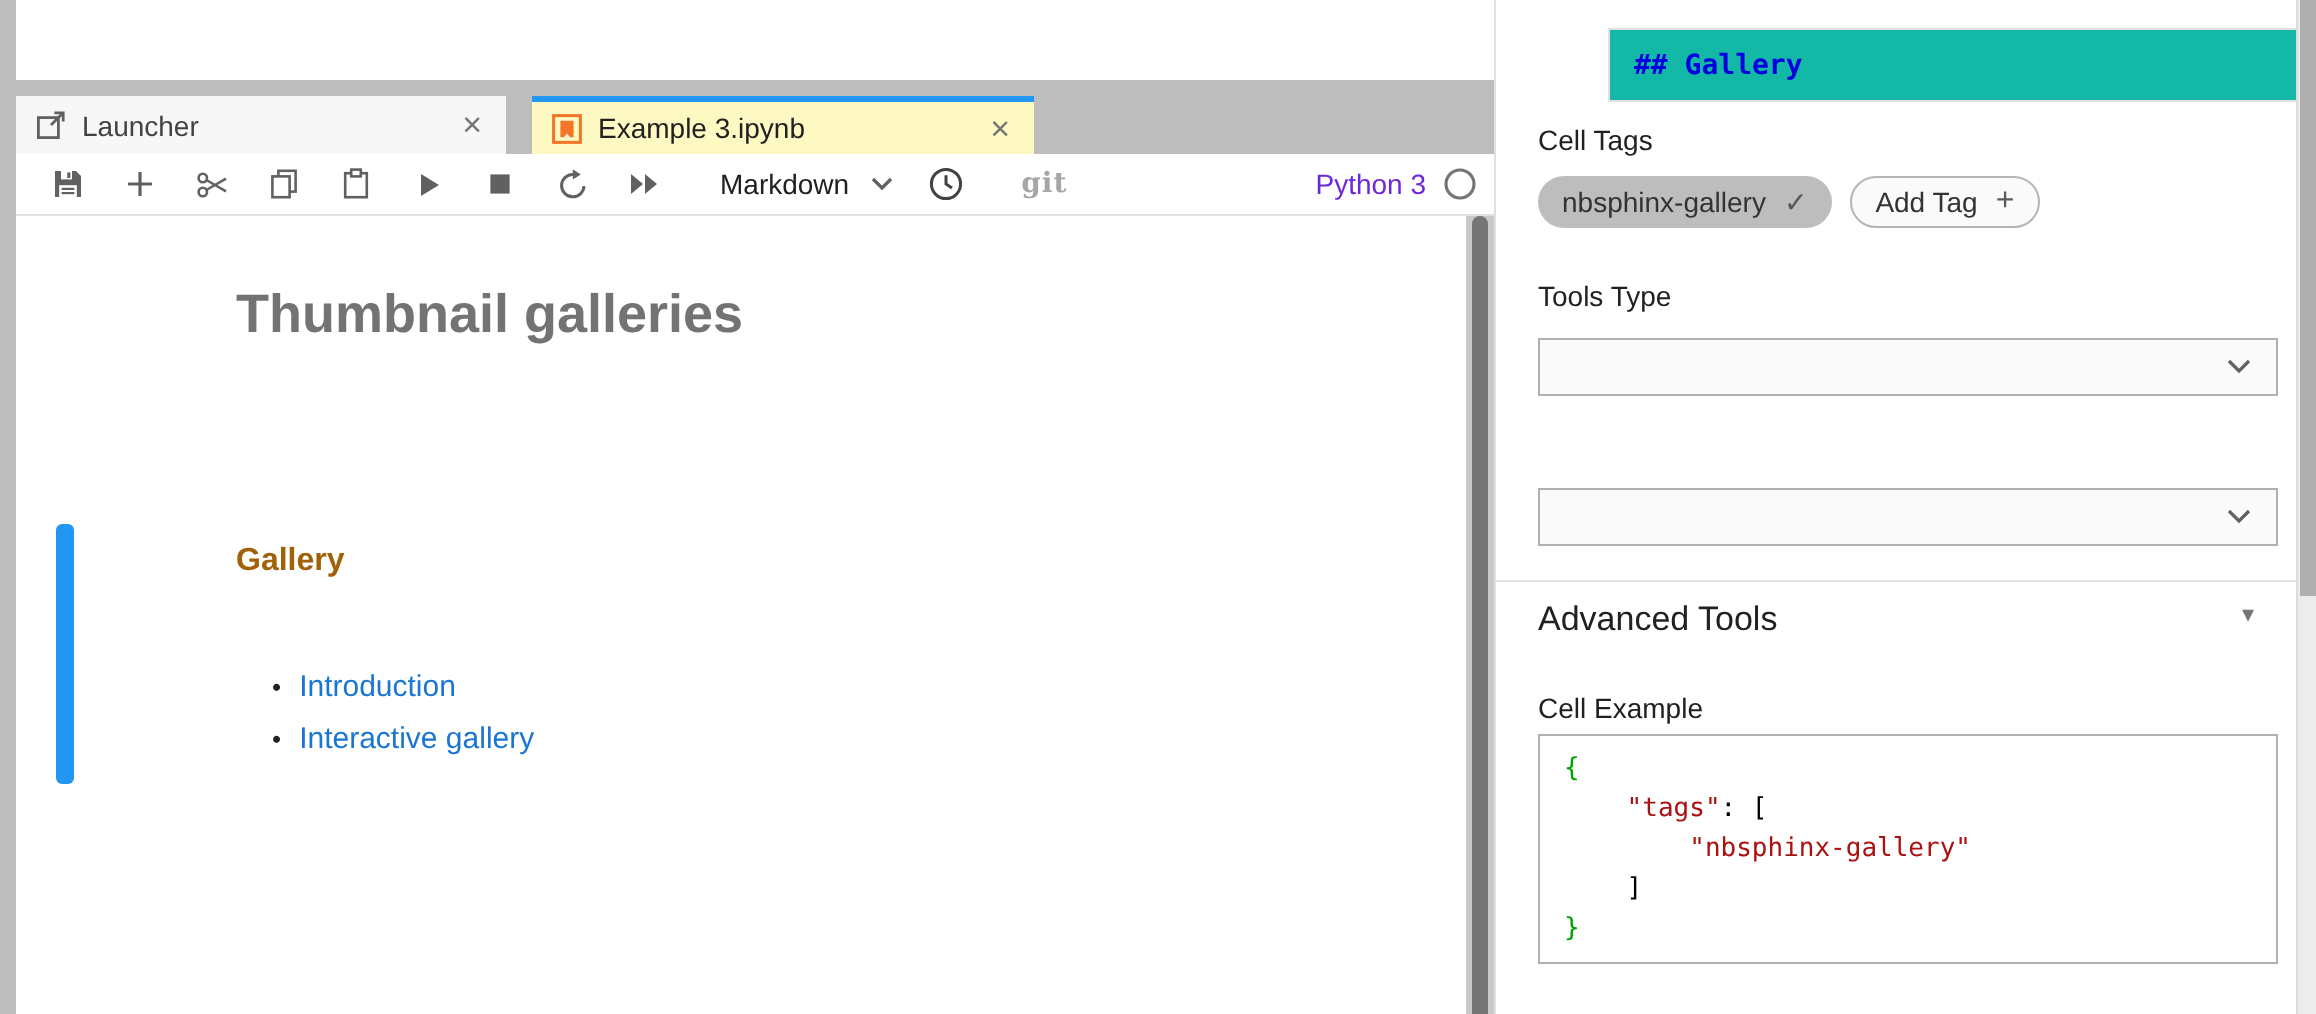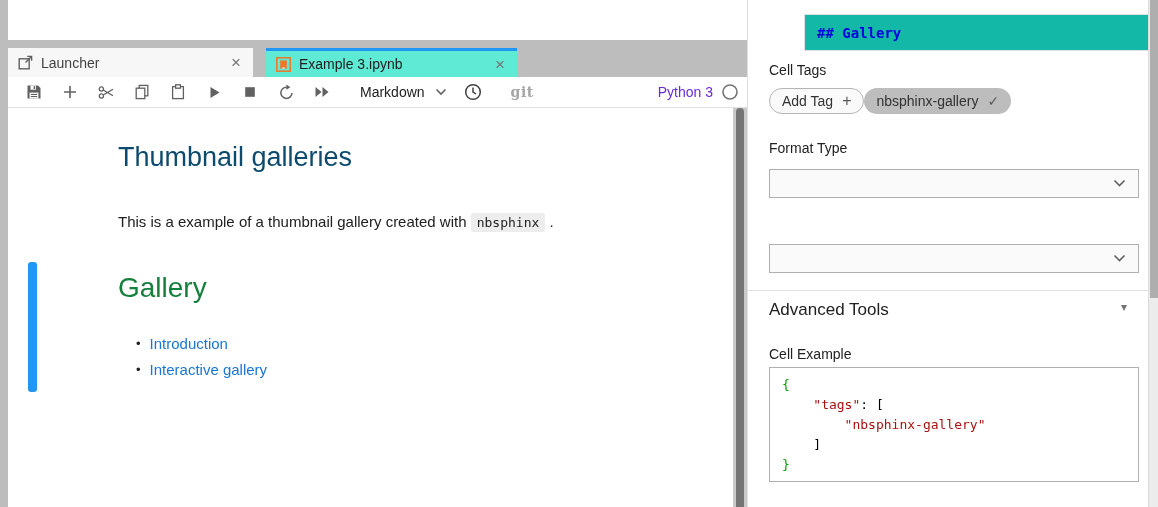--- a/index.html
+++ b/index.html
@@ -9,46 +9,46 @@
 
   
   .left-strip { position:absolute; left:0; top:0; width:8px; height:507px; background:#bdbdbd; }
 
   
   .main { position:absolute; left:8px; top:0; width:853px; height:507px; background:#fff;margin-top:40px; }
   .tabbar { position:absolute; left:0; top:0; width:739px; height:37px; background:#bdbdbd; }
   .tab { position:absolute; top:8px; height:29px; display:flex; align-items:center;
          padding:0 10px; font-size:14px; color:#424242; cursor:pointer; }
   .tab-launcher { left:0; width:245px; background:#f7f7f7; }
-  .tab-active { left:258px; width:251px; background:#5eead4; border-top:3px solid #2196f3;
+  .tab-active { left:258px; width:251px; background:#fef9c3; border-top:3px solid #2196f3;
                 color:#212121;justify-content:center; }
   .tab .ticon { display:inline-flex; margin-right:8px; }
   .tab .tlabel { flex:1; white-space:nowrap; overflow:hidden; }
   .tab .tclose { color:#757575; font-size:17px; line-height:17px; padding:0 2px; cursor:pointer; }
 
   .toolbar { position:absolute; left:0; top:37px; width:739px; height:31px; background:#fff;
              border-bottom:1px solid #e0e0e0; display:flex; align-items:center; padding:0 8px 0 14px; }
   .tbtn { width:24px; height:24px; margin-right:12px; display:inline-flex; align-items:center;
           justify-content:center; cursor:pointer; flex:0 0 auto; }
   .celltype { display:flex; align-items:center; margin-left:14px; margin-right:14px; cursor:pointer; }
   .celltype .ctlabel { font-size:14px; color:#212121; margin-right:10px; }
   .git-label { font-family:"DejaVu Serif", serif; font-weight:bold; font-size:14px;
                color:#a6a6a6; margin-left:14px; letter-spacing:0.5px; }
   .kernel { margin-left:auto; display:flex; align-items:center; }
   .kernel .kname { font-size:14px; color:#6d28d9; margin-right:8px; }
 
   .nbarea { position:absolute; left:0; top:68px; width:725px; height:439px; background:#fff;
             color:#212121; }
   .cellbar { position:absolute; left:20px; top:154px; width:9px; height:130px;
              background:#2196f3; border-radius:3px; }
-  .nb-h1 { position:absolute; left:110px; top:34px; font-size:27px; font-weight:400; color:#0c4a6e; }
+  .nb-h1 { position:absolute; left:110px; top:34px; font-size:27px; font-weight:700; color:#737373; }
   .nb-p  { position:absolute; left:110px; top:105px; font-size:15px; color:#212121; }
   .nb-code { font-family:"DejaVu Sans Mono", monospace; font-size:13px; background:#ededed;
              padding:2px 6px; border-radius:2px; }
-  .nb-h2 { position:absolute; left:110px; top:164px; font-size:28px; font-weight:400; color:#15803d; }
+  .nb-h2 { position:absolute; left:110px; top:164px; font-size:16px; font-weight:700; color:#a16207; }
   .nb-list { position:absolute; left:128px; top:222px; list-style:none; }
   .nb-list li { height:26px; display:flex; align-items:center; font-size:15px; }
   .nb-list .bullet { color:#212121; margin-right:9px; font-size:13px; }
   .nb-list a { color:#1976d2; text-decoration:none; cursor:pointer; }
 
   .nb-scroll { position:absolute; left:725px; top:68px; width:14px; height:439px; background:#c9c9c9; }
   .nb-scroll .thumb { position:absolute; left:3px; top:0; width:8px; height:439px;
                       background:#757575; border-radius:4px; }
 
   
@@ -196,25 +196,20 @@
         <span class="kname">Python 3</span>
         <svg width="18" height="18" viewBox="0 0 18 18">
           <circle cx="9" cy="9" r="7" fill="none" stroke="#757575" stroke-width="1.6"></circle>
         </svg>
       </span>
     </div>
 
     <div class="nbarea">
       <div class="cellbar"></div>
       <h1 class="nb-h1">Thumbnail galleries</h1>
-      <p class="nb-p">
-        <span>This is a example of a thumbnail gallery created with</span>
-        <span class="nb-code">nbsphinx</span>
-        <span>.</span>
-      </p>
       <h2 class="nb-h2">Gallery</h2>
       <ul class="nb-list">
         <li>
           <span class="bullet">•</span>
           <a>Introduction</a>
         </li>
         <li>
           <span class="bullet">•</span>
           <a>Interactive gallery</a>
         </li>
@@ -228,31 +223,31 @@
 
   <div class="panel">
 
     <div class="srcbox">
       <span>## Gallery</span>
     </div>
 
     <div class="plabel" style="top:62px;">Cell Tags</div>
 
     <div class="chips">
+      <div class="chip chip-selected">
+        <span>nbsphinx-gallery</span>
+        <span class="chk">✓</span>
+      </div>
       <div class="chip chip-add">
         <span>Add Tag</span>
         <span class="plus">+</span>
       </div>
-      <div class="chip chip-selected">
-        <span>nbsphinx-gallery</span>
-        <span class="chk">✓</span>
-      </div>
-    </div>
-
-    <div class="plabel" style="top:140px;">Format Type</div>
+    </div>
+
+    <div class="plabel" style="top:140px;">Tools Type</div>
     <div class="pselect" style="top:169px;">
       <svg width="13" height="9" viewBox="0 0 13 9">
         <path d="M1.5 1.5 L6.5 6.5 L11.5 1.5" fill="none" stroke="#616161" stroke-width="1.6"></path>
       </svg>
     </div>
 
     <div class="pselect" style="top:244px;">
       <svg width="13" height="9" viewBox="0 0 13 9">
         <path d="M1.5 1.5 L6.5 6.5 L11.5 1.5" fill="none" stroke="#616161" stroke-width="1.6"></path>
       </svg>

